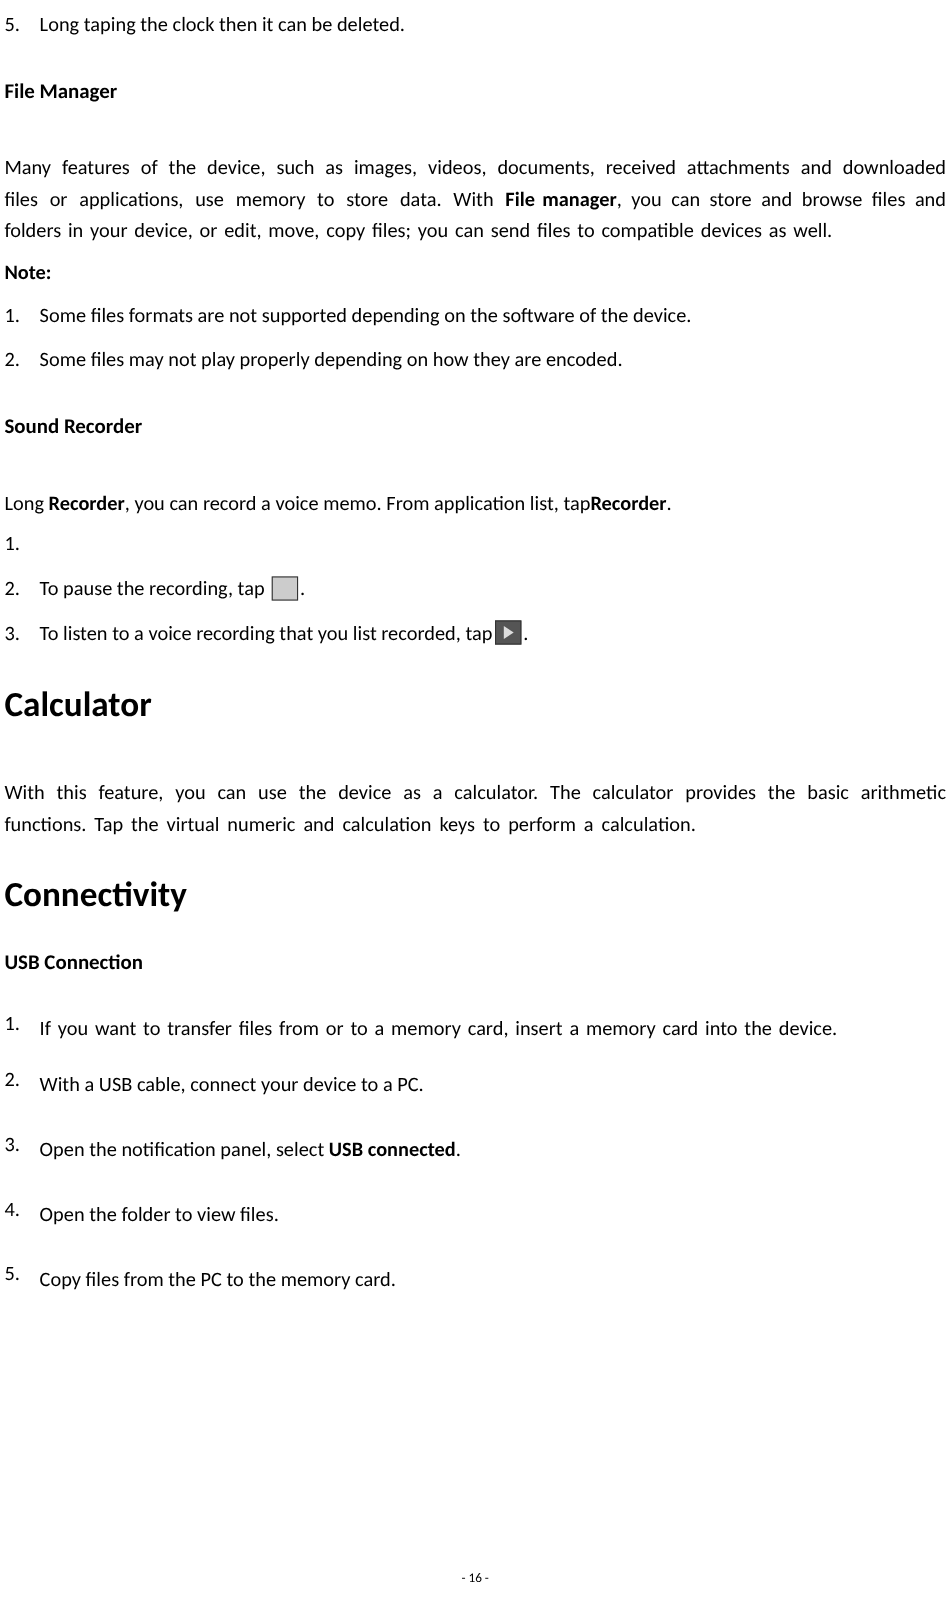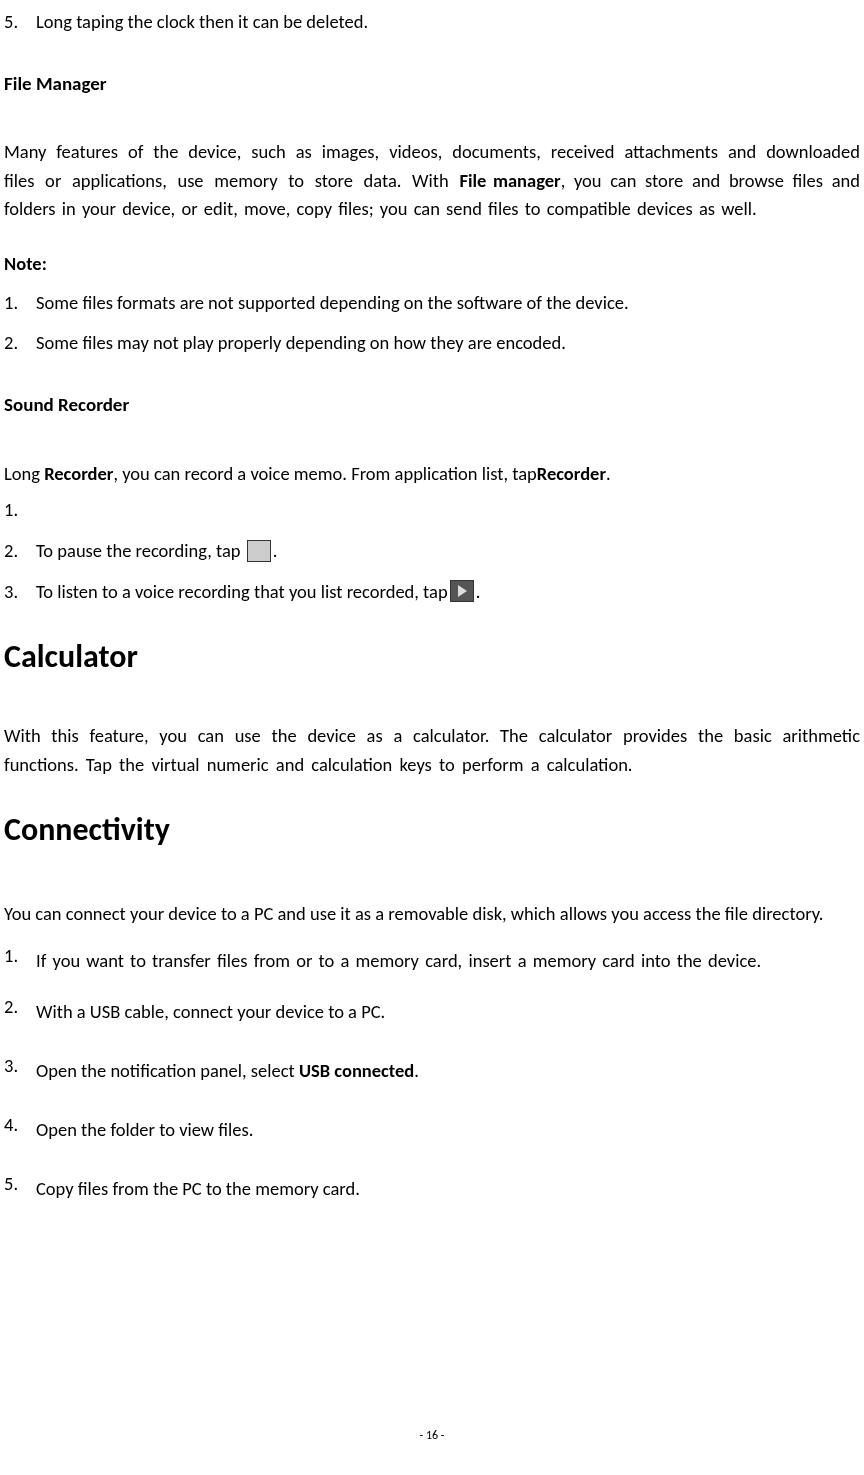--- a/index.html
+++ b/index.html
@@ -45,21 +45,21 @@
       margin-top: 40px;
     }
     .h-bold-big {
       font-weight: bold;
       font-size: 32px;
       margin-top: 26px;
       margin-bottom: 22px;
     }
     .note-label {
       font-weight: bold;
-      margin-top: 26px;
+      margin-top: 10px;
       margin-bottom: 10px;
     }
     .icon-box {
       display: inline-block;
       width: 24px;
       height: 22px;
       background: #555;
       border: 1px solid #333;
       vertical-align: middle;
       margin: 0 2px;
@@ -160,24 +160,22 @@
   </div>
 
   <div class="h-bold-big">Calculator</div>
 
   <div class="para" style="text-align:justify; word-spacing:3px;">
     <span>With this feature, you can use the device as a calculator. The calculator provides the basic arithmetic functions. Tap the virtual numeric and calculation keys to perform a calculation.</span>
   </div>
 
   <div class="h-bold-big">Connectivity</div>
 
-
-  <div class="para intro-spaced" style="text-align:justify; padding-left:0;">
-    <span>You can connect your device to a PC and use it as a removable disk, which allows you access the file directory.</span>
-  </div>
+  <div class="h-bold-small" style="margin-top:14px; margin-bottom:26px;">USB Connection</div>
+
 
   <div class="spaced-list">
     <div class="num-item">
       <div class="num">1.</div>
       <div class="text" style="word-spacing:2px;">If you want to transfer files from or to a memory card, insert a memory card into the device.</div>
     </div>
     <div class="num-item" style="margin-top:-8px;">
       <div class="num">2.</div>
       <div class="text">With a USB cable, connect your device to a PC.</div>
     </div>

